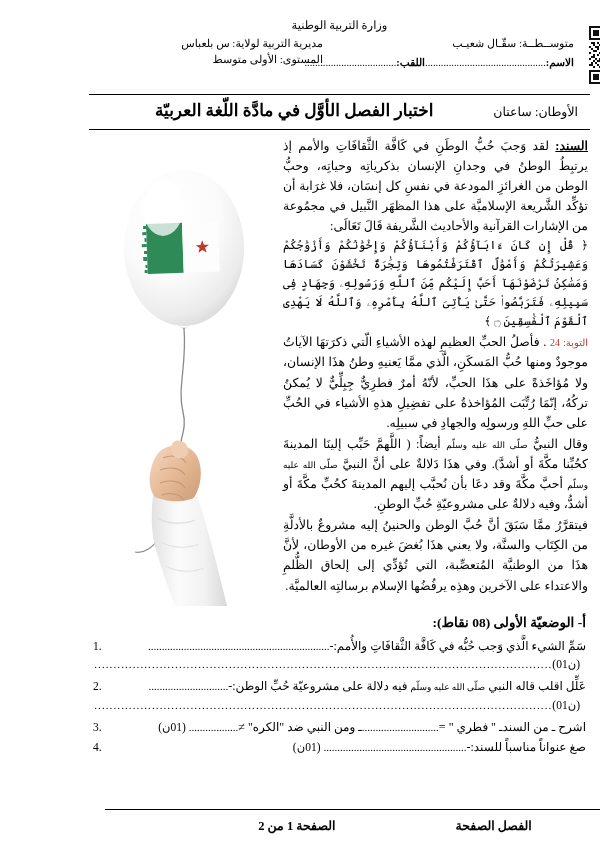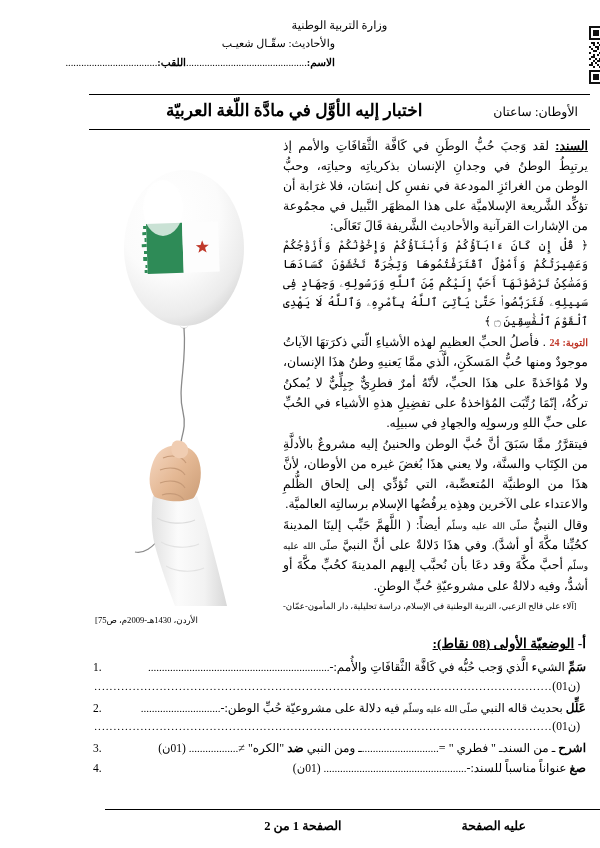--- a/index.html
+++ b/index.html
@@ -142,21 +142,21 @@
     font-weight: bold;
     text-decoration: underline;
   }
   .verse {
     font-size: 11.6px;
     letter-spacing: 0.2px;
   }
   .ref-tawba {
     color: #c0392b;
     font-size: 10px;
-    font-weight: bold;
+    font-weight: normal;
   }
   .hadith-mark {
     font-size: 9px;
     letter-spacing: -0.5px;
   }
   .citation {
     clear: none;
     text-align: left;
     font-size: 8.6px;
     direction: rtl;
@@ -173,42 +173,41 @@
   .sec-head {
     font-size: 13.5px;
     font-weight: bold;
     text-align: right;
     margin-bottom: 6px;
   }
   .sec-head .sec-letter {
     font-weight: bold;
   }
   .sec-head .sec-title {
-    text-decoration: underline;
   }
   .q {
     font-size: 12px;
     line-height: 1.5;
     margin-bottom: 2px;
     display: flex;
     flex-direction: row-reverse;
     align-items: baseline;
     gap: 4px;
   }
   .q-num {
     font-size: 11.5px;
     direction: ltr;
     min-width: 14px;
   }
   .q-body {
     flex: 1;
     text-align: right;
   }
   .q-verb {
-    font-weight: bold;
+    font-weight: normal;
   }
   .dotfill {
     letter-spacing: 1.1px;
     font-size: 11px;
   }
   .answer-line {
     font-size: 11px;
     letter-spacing: 1.1px;
     display: flex;
     flex-direction: row-reverse;
@@ -481,33 +480,37 @@
             <rect x="12" y="28" width="1" height="1"></rect>
           <rect x="15" y="28" width="2" height="1"></rect>
             <rect x="19" y="28" width="1" height="1"></rect>
           <rect x="21" y="28" width="1" height="1"></rect>
             <rect x="24" y="28" width="2" height="1"></rect>
         </g>
       </svg>
     </div>
 
     <div class="hdr-row">
+      <div class="hdr-right">
+        <div>مديرية التربية لولاية: س بلعباس</div>
+        <div>المستوى: الأولى متوسط</div>
+      </div>
       <div class="hdr-left">
-        <div class="school-line">والأحاديث: سقّـال شعيـب</div>
+        <div class="school-line">متوســطــة: سقّـال شعيـب</div>
         <div class="id-line">
           <span>الاسم:</span><span class="dots">..............................................</span><span>اللقب:</span><span class="dots">...................................</span>
         </div>
       </div>
     </div>
   </div>
 
   <hr class="rule">
 
   <div class="title-row">
-    <div class="exam-title">اختبار إليه الأوَّل في مادَّة اللّغة العربيّة</div>
+    <div class="exam-title">اختبار الفصل الأوَّل في مادَّة اللّغة العربيّة</div>
     <div class="duration">الأوطان: ساعتان</div>
   </div>
 
   <hr class="rule thin">
 
   <div class="content">
 
     <div class="balloon-wrap">
       <svg width="186" height="470" viewBox="0 0 186 470">
         <defs>
@@ -588,29 +591,28 @@
     <div class="text-block">
       <p>
         <span class="lbl-sanad">السند:</span>
         <span>لقد وَجبَ حُبُّ الوطَنِ في كَافَّة الثَّقافَاتِ والأمم إذ يرتبِطُ الوطنُ في وجدانِ الإنسان بذكرياتِه وحياتِه، وحبُّ الوطن من الغرائزِ المودعة في نفسِ كل إنسَان، فلا غرَابة أن تؤكِّد الشَّريعة الإسلاميَّة على هذا المظهَر النَّبيل في مجمُوعة من الإشارات القرآنية والأحاديث الشَّريفة قَالَ تَعَالَى:</span>
       </p>
       <p class="verse">﴿ قُلْ إِن كَانَ ءَابَآؤُكُمْ وَأَبْنَآؤُكُمْ وَإِخْوَٰنُكُمْ وَأَزْوَٰجُكُمْ وَعَشِيرَتُكُمْ وَأَمْوَٰلٌ ٱقْتَرَفْتُمُوهَا وَتِجَٰرَةٌ تَخْشَوْنَ كَسَادَهَا وَمَسَٰكِنُ تَرْضَوْنَهَآ أَحَبَّ إِلَيْكُم مِّنَ ٱللَّهِ وَرَسُولِهِۦ وَجِهَادٍ فِى سَبِيلِهِۦ فَتَرَبَّصُوا۟ حَتَّىٰ يَأْتِىَ ٱللَّهُ بِأَمْرِهِۦ وَٱللَّهُ لَا يَهْدِى ٱلْقَوْمَ ٱلْفَٰسِقِينَ ۝ ﴾</p>
       <p>
         <span class="ref-tawba">التوبة: 24</span>
         <span>. فأصلُ الحبِّ العظيمِ لهذه الأشياءِ الّتي ذكرَتهَا الآياتُ موجودٌ ومنها حُبُّ المَسكَنِ، الَّذي ممَّا يَعنيهِ وطنُ هذَا الإنسان، ولا مُؤاخَذةً على هذَا الحبِّ، لأنّهُ أمرٌ فطرِيٌّ جِبِلِّيٌّ لا يُمكنُ تركُهُ، إنّمَا رُتِّبَت المُؤاخذةُ على تفضِيلِ هذهِ الأشياء في الحُبِّ على حبِّ اللهِ ورسولِه والجهادِ في سبيلِه.</span>
       </p>
-      <p>فيتقرَّرُ ممَّا سَبَقَ أنَّ حُبَّ الوطن والحنينُ إليه مشروعٌ بالأدلَّةِ من الكِتَاب والسنَّة، ولا يعني هذَا بُغضَ غيره من الأوطان، لأنَّ هذَا من الوطنيَّة المُتعصِّبة، التي تُؤدِّي إلى إلحاق الظُّلمِ والاعتداء على الآخرين وهذِه يرفُضُها الإسلام برسالتِه العالميَّة.</p>
       <p>
         <span>وقال النبيُّ</span>
         <span class="hadith-mark">صلّى الله عليه وسلّم</span>
         <span>أيضاً: ( اللَّهمَّ حَبِّب إلينَا المدينةَ كحُبِّنا مكَّةَ أو أشدَّ). وفي هذَا دَلالةٌ على أنَّ النبيَّ</span>
         <span class="hadith-mark">صلّى الله عليه وسلّم</span>
         <span>أحبَّ مكَّةَ وقد دعَا بأن نُحبَّب إليهم المدينةَ كحُبِّ مكَّةَ أو أشدُّ، وفيه دلالةٌ على مشروعيّةِ حُبِّ الوطنِ.</span>
       </p>
-      <div class="citation">[آلاء علي فالح الزعبي، التربية الوطنية في الإسلام، دراسة تحليلية، دار المأمون-عمّان-الأردن، 1430هـ-2009م، ص75]</div>
+      <p>فيتقرَّرُ ممَّا سَبَقَ أنَّ حُبَّ الوطن والحنينُ إليه مشروعٌ بالأدلَّةِ من الكِتَاب والسنَّة، ولا يعني هذَا بُغضَ غيره من الأوطان، لأنَّ هذَا من الوطنيَّة المُتعصِّبة، التي تُؤدِّي إلى إلحاق الظُّلمِ والاعتداء على الآخرين وهذِه يرفُضُها الإسلام برسالتِه العالميَّة.</p>
     </div>
   </div>
 
   <div class="questions">
     <div class="sec-head">
       <span class="sec-letter">أ-</span>
       <span class="sec-title">الوضعيّة الأولى (08 نقاط):</span>
     </div>
 
     <div class="q">
@@ -622,21 +624,21 @@
     </div>
     <div class="answer-line">
       <span class="fill">................................................................................................................................</span>
       <span class="pts">(01ن)</span>
     </div>
 
     <div class="q">
       <span class="q-num">2.</span>
       <span class="q-body">
         <span class="q-verb">عَلِّل</span>
-        <span>بحديث قاله النبي</span>
+        <span>اقلب قاله النبي</span>
         <span class="hadith-mark">صلّى الله عليه وسلّم</span>
         <span>فيه دلالة على مشروعيّة حُبِّ الوطن:</span><span>-</span><span class="dotfill">.............................</span>
       </span>
     </div>
     <div class="answer-line">
       <span class="fill">................................................................................................................................</span>
       <span class="pts">(01ن)</span>
     </div>
 
     <div class="q">
@@ -657,17 +659,17 @@
         <span>عنواناً مناسباً للسند:</span><span>-</span><span class="dotfill">....................................................</span>
         <span class="q-inline-pts">(01ن)</span>
       </span>
     </div>
   </div>
 
   <div class="footer">
     <div class="foot-rule"></div>
     <div class="foot-row">
       <span>الصفحة 1 من 2</span>
-      <span>عليه الصفحة</span>
+      <span>الفصل الصفحة</span>
     </div>
   </div>
 
 </div>
 
 </body></html>

